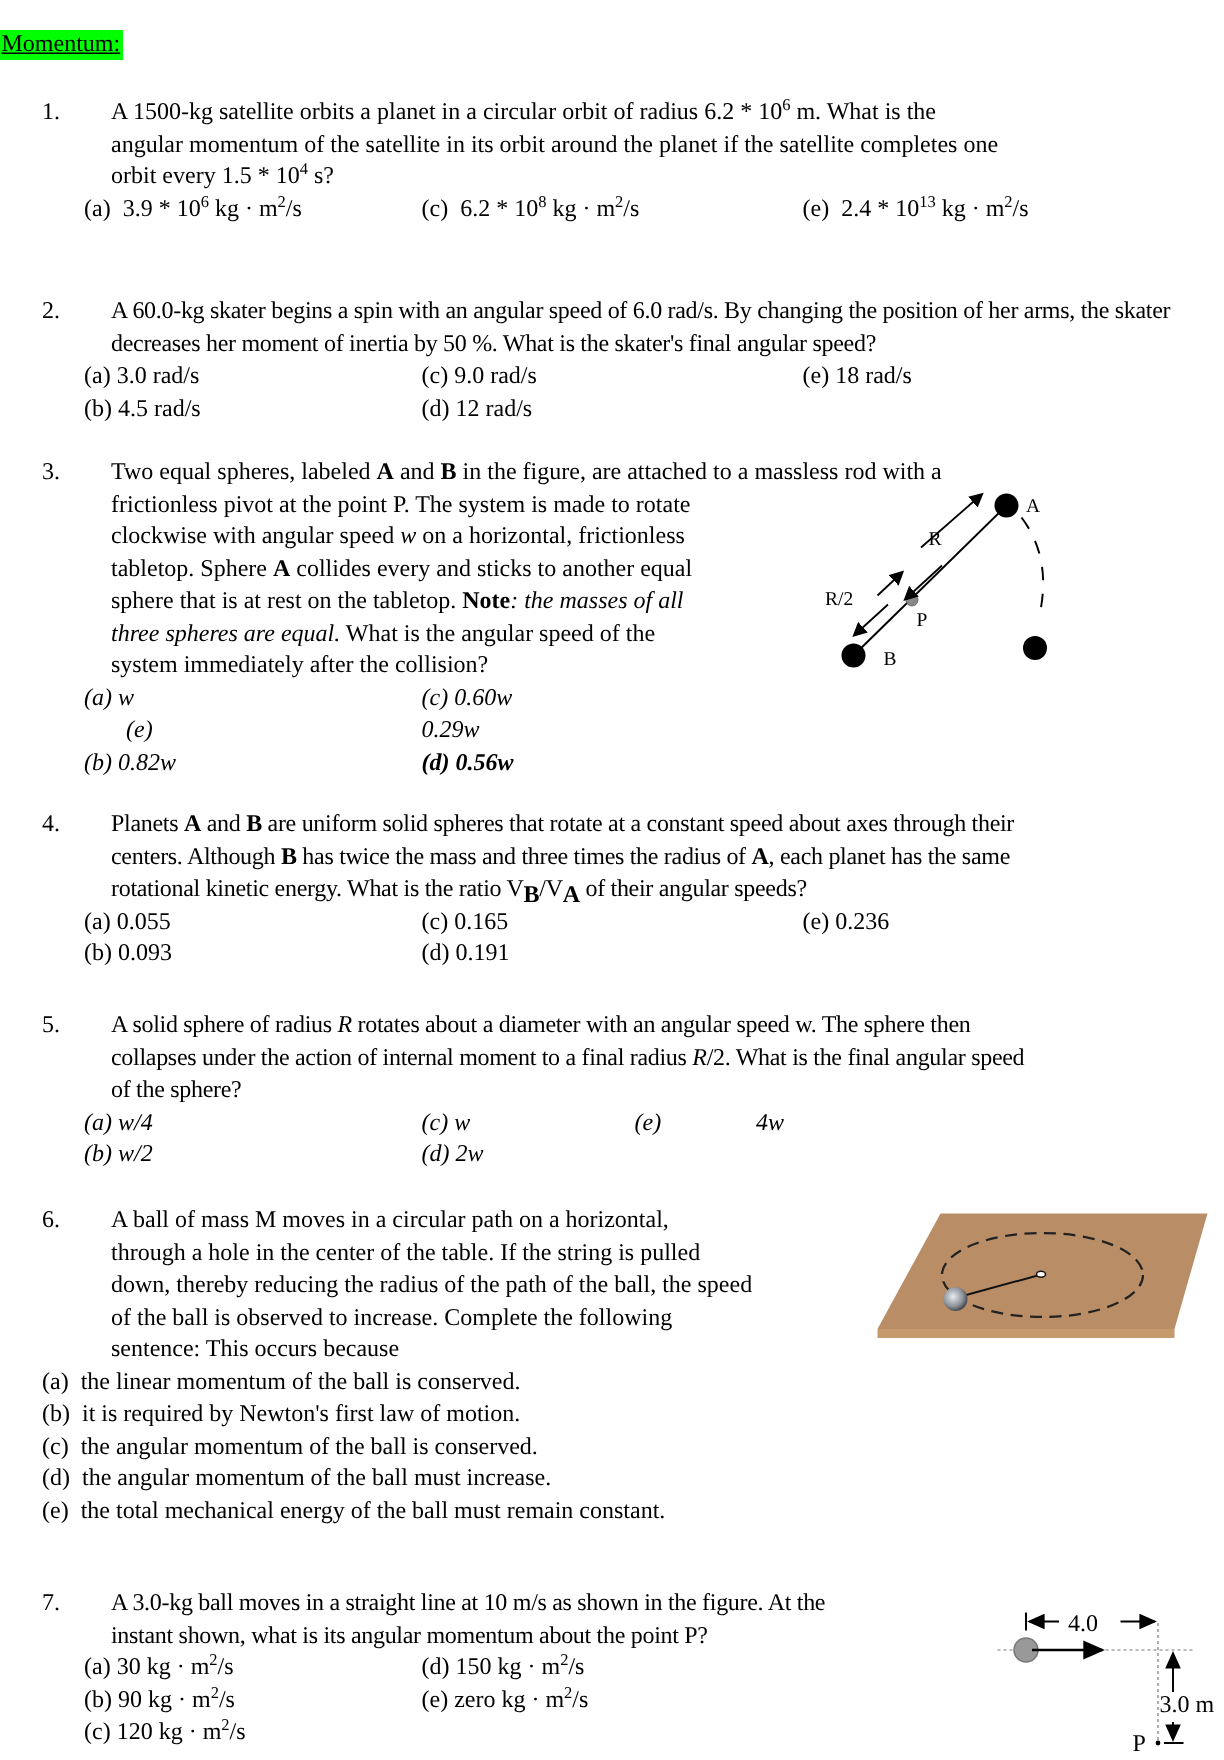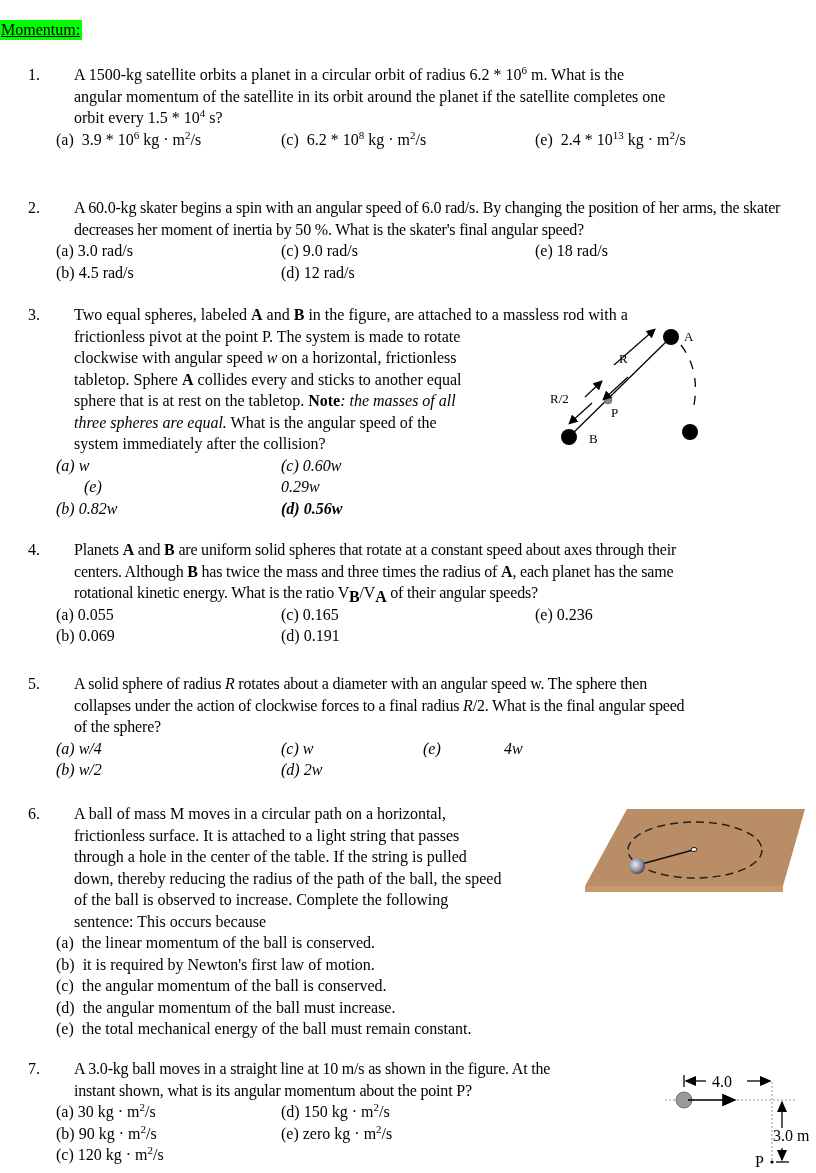--- a/index.html
+++ b/index.html
@@ -17,21 +17,21 @@
     .qnum { position: absolute; left: 0; top: 0; }
     .qtext { margin-left: 46px; }
     .row { position: relative; height: 21.5px; margin-left: 28px; }
     .opt { position: absolute; top: 0; white-space: nowrap; }
     .c1 { left: 0; } .c2 { left: 225px; } .c3 { left: 448px; margin-left: 31px; }
     sup { font-size: 11px; line-height: 0; vertical-align: 6px; }
     sub.big { font-size: 16px; font-weight: bold; vertical-align: -4px; line-height: 0; }
     .it { font-style: italic; }
     .b { font-weight: bold; }
     .narrow { letter-spacing: -0.2px; }
-    .opt6 { margin-left: 28px; }
+    .opt6 { }
     svg { position: absolute; overflow: visible; }
     .fig-label { font-family: "Liberation Serif", serif; }
   </style>
 </head>
 <body>
 
 <div class="heading">Momentum:</div>
 
 <div class="q" style="top:64px;">
   <span class="qnum">1.</span>
@@ -115,49 +115,48 @@
     <div><span>Planets </span><b>A</b><span> and </span><b>B</b><span> are uniform solid spheres that rotate at a constant speed about axes through their</span></div>
     <div><span>centers.  Although </span><b>B</b><span> has twice the mass and three times the radius of </span><b>A</b><span>, each planet has the same</span></div>
     <div><span>rotational kinetic energy.  What is the ratio V</span><sub class="big">B</sub><span>/V</span><sub class="big">A</sub><span> of their angular speeds?</span></div>
   </div>
   <div class="row">
     <span class="opt c1"><span>(a)</span> <span>0.055</span></span>
     <span class="opt c2"><span>(c)</span> <span>0.165</span></span>
     <span class="opt c3"><span>(e)</span> <span>0.236</span></span>
   </div>
   <div class="row">
-    <span class="opt c1"><span>(b)</span> <span>0.069</span></span>
+    <span class="opt c1"><span>(b)</span> <span>0.093</span></span>
     <span class="opt c2"><span>(d)</span> <span>0.191</span></span>
   </div>
 </div>
 
 <div class="q" style="top:673px;">
   <span class="qnum">5.</span>
   <div class="qtext narrow">
     <div><span>A solid sphere of radius </span><i>R</i><span> rotates about a diameter with an angular speed w.  The sphere then</span></div>
-    <div><span>collapses under the action of clockwise forces to a final radius </span><i>R</i><span>/2.  What is the final angular speed</span></div>
+    <div><span>collapses under the action of internal moment to a final radius </span><i>R</i><span>/2.  What is the final angular speed</span></div>
     <div>of the sphere?</div>
   </div>
   <div class="row it">
     <span class="opt c1"><span>(a)</span> <span>w/4</span></span>
     <span class="opt c2"><span>(c)</span> <span>w</span></span>
     <span class="opt" style="left:367px;">(e)</span>
     <span class="opt" style="left:448px;">4w</span>
   </div>
   <div class="row it">
     <span class="opt c1"><span>(b)</span> <span>w/2</span></span>
     <span class="opt c2"><span>(d)</span> <span>2w</span></span>
   </div>
 </div>
 
 <div class="q" style="top:803px; width:540px;">
   <span class="qnum">6.</span>
   <div class="qtext">
     <div>A ball of mass M moves in a circular path on a horizontal,</div>
-    <div>frictionless surface.  It is attached to a light string that passes</div>
     <div>through a hole in the center of the table.  If the string is pulled</div>
     <div>down, thereby reducing the radius of the path of the ball, the speed</div>
     <div>of the ball is observed to increase.  Complete the following</div>
     <div>sentence:  This occurs because</div>
   </div>
   <div class="opt6"><span>(a)</span>&nbsp; <span>the linear momentum of the ball is conserved.</span></div>
   <div class="opt6"><span>(b)</span>&nbsp; <span>it is required by Newton's first law of motion.</span></div>
   <div class="opt6"><span>(c)</span>&nbsp; <span>the angular momentum of the ball is conserved.</span></div>
   <div class="opt6"><span>(d)</span>&nbsp; <span>the angular momentum of the ball must increase.</span></div>
   <div class="opt6" style="white-space:nowrap;"><span>(e)</span>&nbsp; <span>the total mechanical energy of the ball must remain constant.</span></div>

